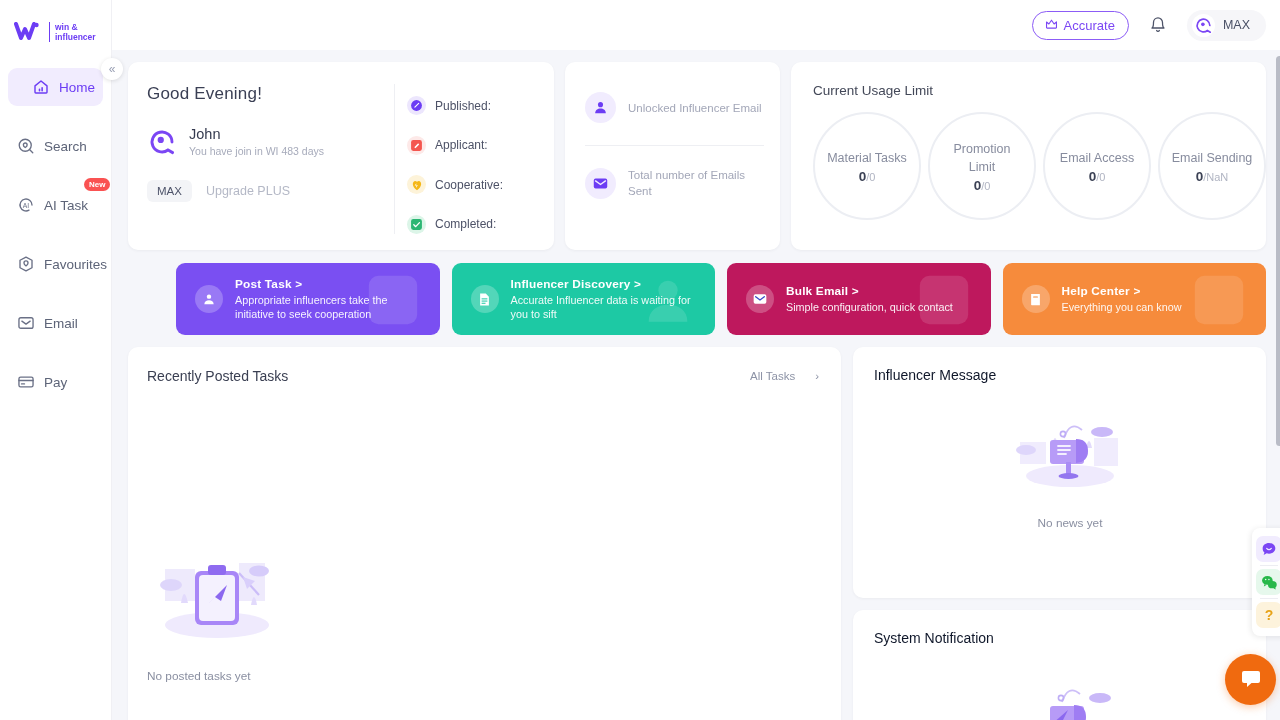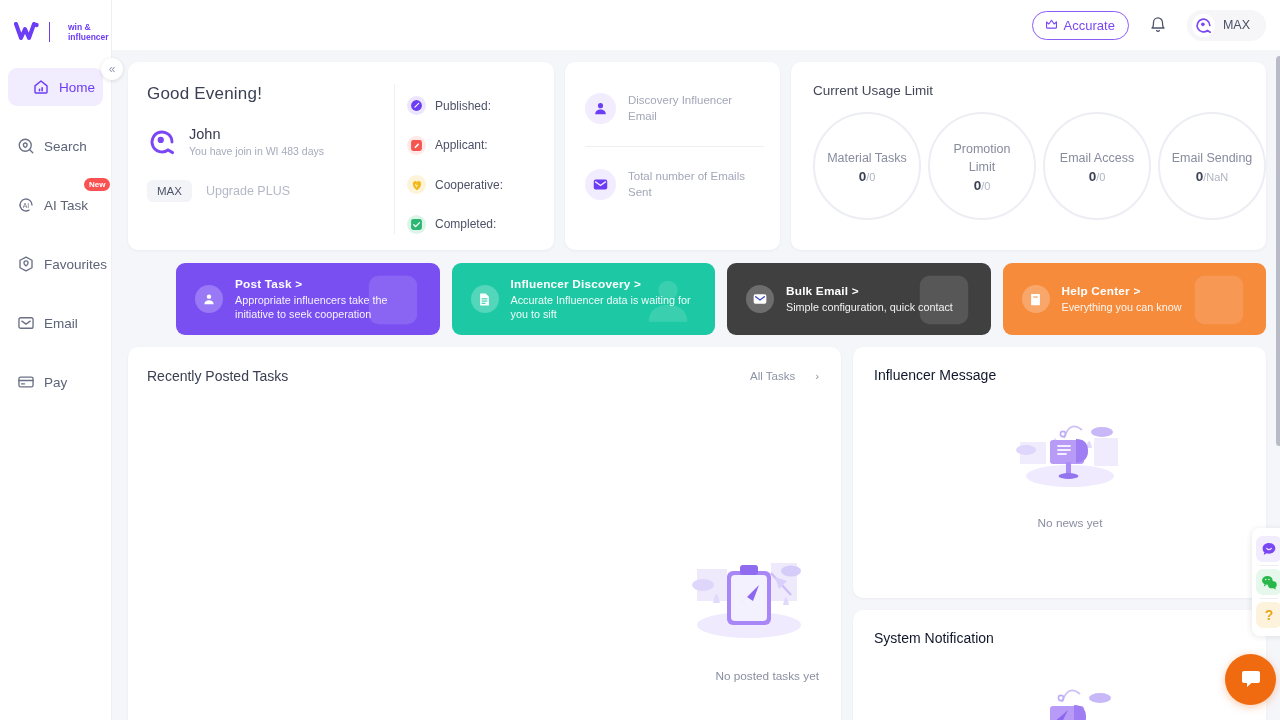--- a/index.html
+++ b/index.html
@@ -14,21 +14,21 @@
 
   
   .sidebar {
     width: 112px; height: 720px; background: #ffffff;
     flex: 0 0 112px; position: relative; z-index: 5;
     border-right: 1px solid #f0f0f4;
   }
   .logo { display: flex; align-items: center; gap: 5px; padding: 13px 0 0 14px; height: 50px; }
   .logo-mark { position: relative; width: 30px; height: 20px; }
   .logo-text { font-size: 8.5px; line-height: 10px; color: #6c3df4; font-weight: 700;
-               border-left: 1.5px solid #6c3df4; padding-left: 18px; }
+               border-left: 1.5px solid #6c3df4; padding-left: 5px; }
   .collapse-btn {
     position: absolute; top: 58px; left: 101px; width: 22px; height: 22px;
     background: #fff; border-radius: 50%; box-shadow: 0 1px 4px rgba(0,0,0,.12);
     display: flex; align-items: center; justify-content: center;
     font-size: 12px; color: #9aa0b4; cursor: pointer; z-index: 9;
   }
   .nav { margin-top: 18px; display: flex; flex-direction: column; }
   .nav-item {
     height: 38px; margin: 0 8px 21px 8px; border-radius: 9px;
     display: flex; align-items: center; gap: 9px; padding-left: 9px;
@@ -120,21 +120,21 @@
   .tile-s { font-size: 10.8px; color: rgba(255,255,255,.93); line-height: 14.5px;
             margin-top: 2px; max-width: 185px; }
   .tile-ghost { position: absolute; right: 18px; top: 8px; opacity: .12; z-index: 1; }
 
   
   .row3 { display: flex; gap: 12px; margin-top: 12px; }
   .tasks-card { width: 713px; height: 500px; padding: 21px 22px 0 19px; position: relative; }
   .tasks-head { display: flex; align-items: center; justify-content: space-between; }
   .tasks-title { font-size: 14px; color: #3a3f52; }
   .all-tasks { font-size: 11.5px; color: #8d93a6; cursor: pointer; display: flex; gap: 20px; align-items: center; }
-  .empty-wrap { display: flex; flex-direction: column; align-items: flex-end; margin-top: 163px; }
+  .empty-wrap { display: flex; flex-direction: column; align-items: flex-start; margin-top: 163px; }
   .empty-txt { font-size: 11.8px; color: #8a8fa1; margin-top: 8px; }
 
   .side-col { flex: 1; display: flex; flex-direction: column; gap: 12px; }
   .msg-card { height: 251px; padding: 20px 0 0 21px; }
   .msg-title { font-size: 14px; color: #0f172a; }
   .msg-empty { display: flex; flex-direction: column; align-items: center; margin-top: 25px; }
   .sys-card { height: 237px; padding: 20px 0 0 21px; overflow: hidden; }
 
   
   .fab-stack {
@@ -339,21 +339,21 @@
         </section>
 
         <section class="card mail-card">
           <div class="mail-row">
             <span class="mail-ic">
               <svg width="17" height="17" viewBox="0 0 24 24" fill="#6c3df4">
                 <circle cx="12" cy="8" r="3.6"></circle>
                 <path d="M4.5 20 c0 -4.3 3.4 -6.6 7.5 -6.6 s7.5 2.3 7.5 6.6z"></path>
               </svg>
             </span>
-            <span class="mail-lbl">Discovery Influencer Email</span>
+            <span class="mail-lbl">Unlocked Influencer Email</span>
           </div>
           <div class="mail-div"></div>
           <div class="mail-row">
             <span class="mail-ic">
               <svg width="17" height="17" viewBox="0 0 24 24" fill="#6c3df4">
                 <rect x="2.5" y="5" width="19" height="14" rx="2.6"></rect>
                 <path d="M5 8.3 L12 13.4 L19 8.3" stroke="#f1ecfe" stroke-width="2" fill="none" stroke-linecap="round"></path>
               </svg>
             </span>
             <span class="mail-lbl">Total number of Emails Sent</span>
@@ -415,21 +415,21 @@
               <path d="M5 2.5 h9 l5 5 v14 H5 Z"></path>
               <path d="M8 11 h8 M8 14.5 h8 M8 18 h5" stroke="#1dc9a4" stroke-width="1.6" stroke-linecap="round"></path>
             </svg>
           </span>
           <span class="tile-txt">
             <span class="tile-h" style="display:block">Influencer Discovery &gt;</span>
             <span class="tile-s" style="display:block">Accurate Influencer data is waiting for you to sift</span>
           </span>
         </div>
 
-        <div class="tile" style="background:#404040">
+        <div class="tile" style="background:#be185d">
           <span class="tile-ghost">
             <svg width="58" height="58" viewBox="0 0 24 24" fill="#fff">
               <rect x="2" y="2" width="20" height="20" rx="4"></rect>
             </svg>
           </span>
           <span class="tile-ic">
             <svg width="16" height="16" viewBox="0 0 24 24" fill="#fff">
               <rect x="2.5" y="5" width="19" height="14" rx="2.6"></rect>
               <path d="M5.5 8.5 L12 13.5 L18.5 8.5" stroke="#3c4cc9" stroke-width="2" fill="none" stroke-linecap="round"></path>
             </svg>

